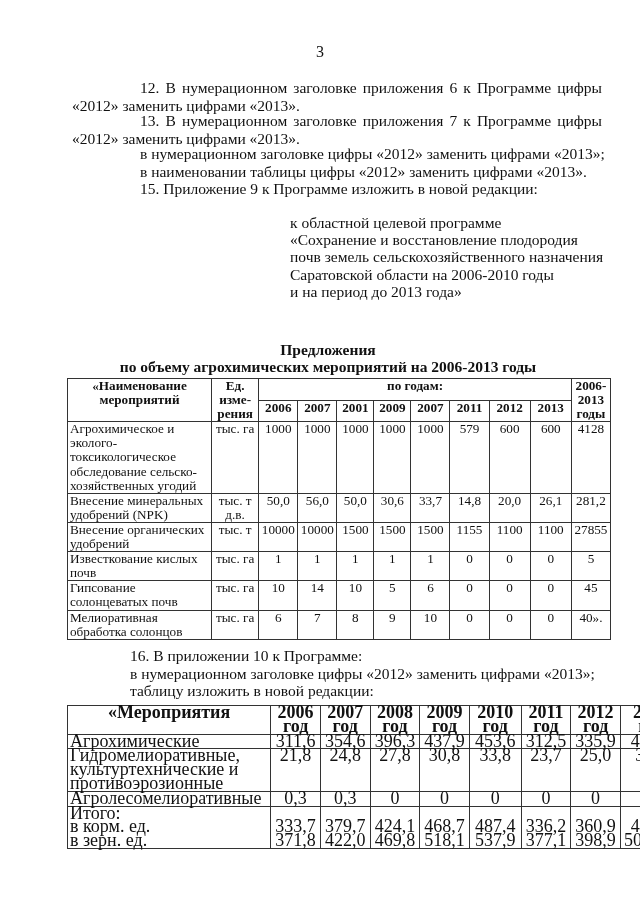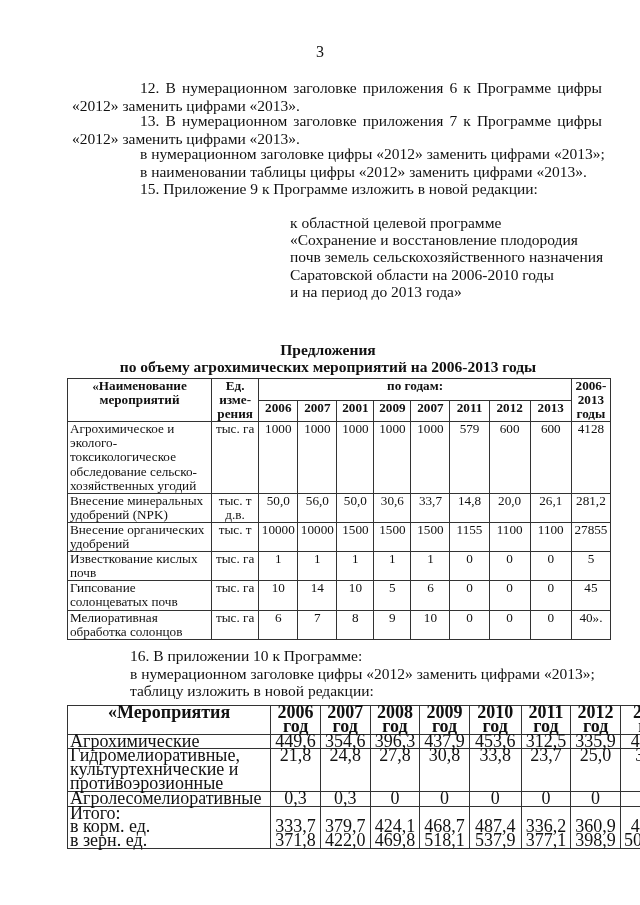--- a/index.html
+++ b/index.html
@@ -197,21 +197,21 @@
         <th>2009 год</th>
         <th>2010 год</th>
         <th>2011 год</th>
         <th>2012 год</th>
         <th>2013 год</th>
       </tr>
   </tbody>
     <tbody id="t2-body">
       <tr>
         <td>Агрохимические</td>
-        <td class="n">449,6</td>
+        <td class="n">311,6</td>
         <td class="n">354,6</td>
         <td class="n">396,3</td>
         <td class="n">437,9</td>
         <td class="n">453,6</td>
         <td class="n">312,5</td>
         <td class="n">335,9</td>
         <td class="n">464,2</td>
       </tr>
       <tr>
         <td>Гидромелиоративные, культуртехнические и противоэрозионные</td>

